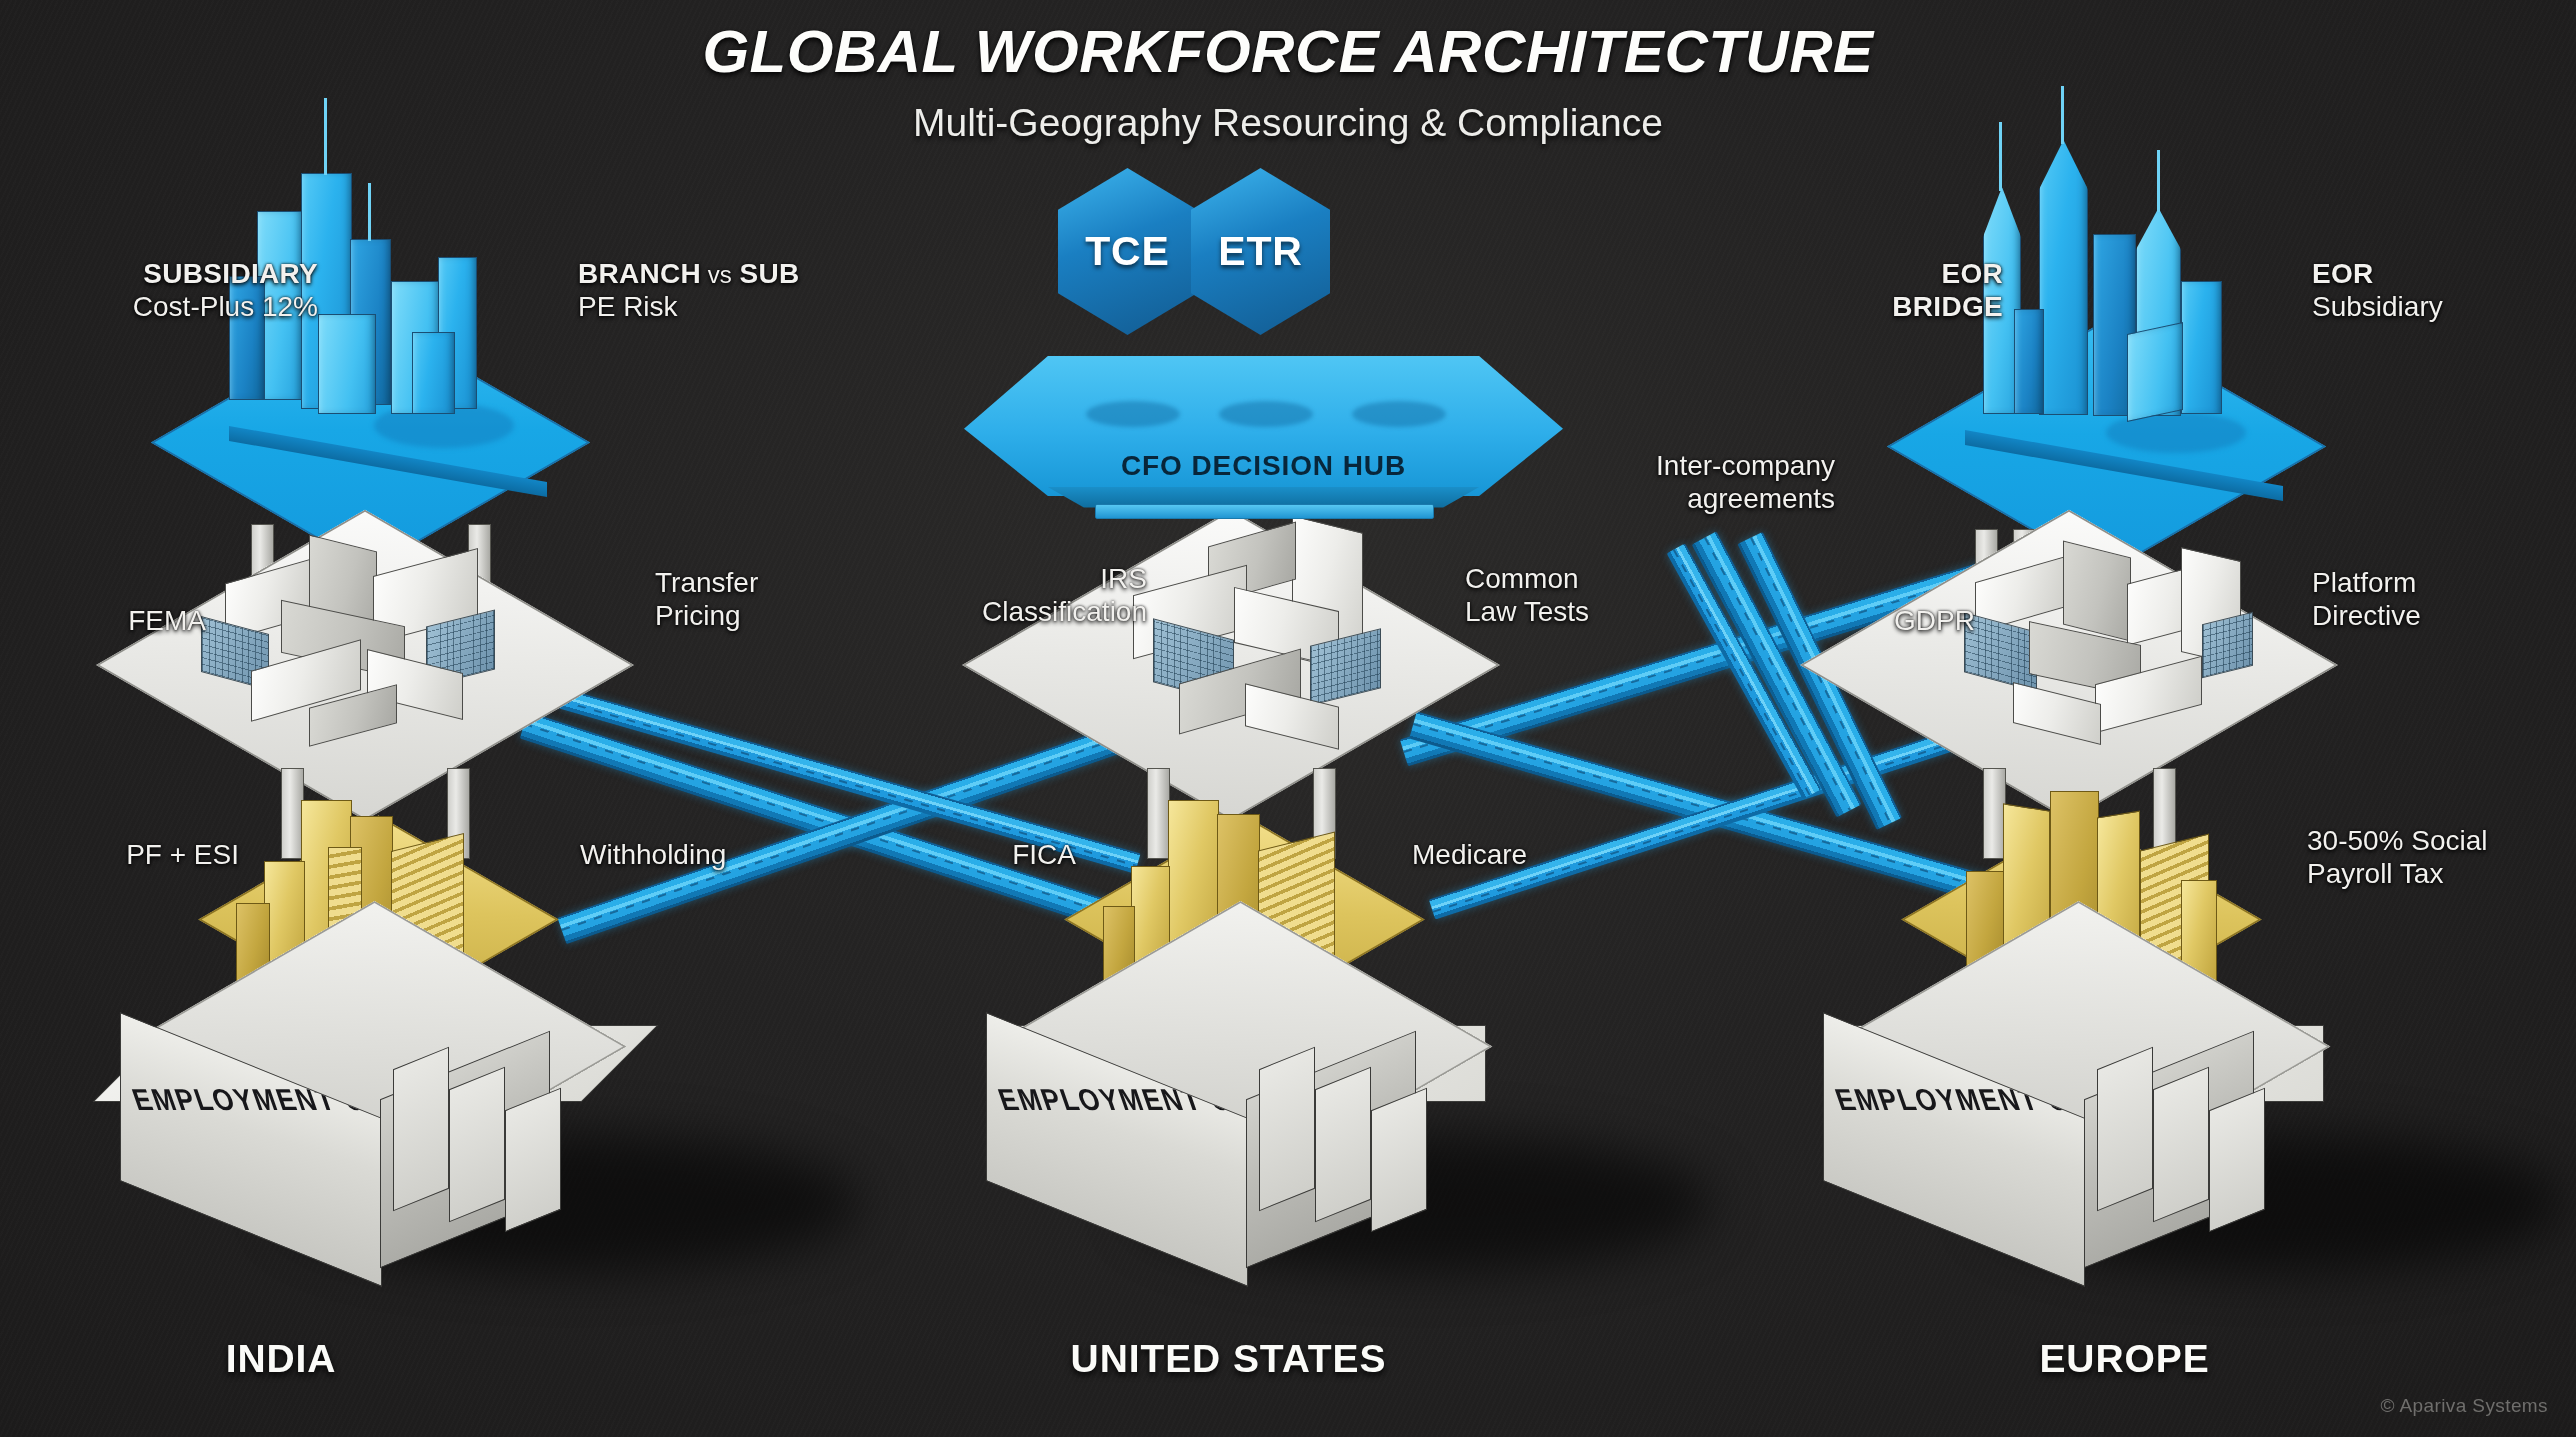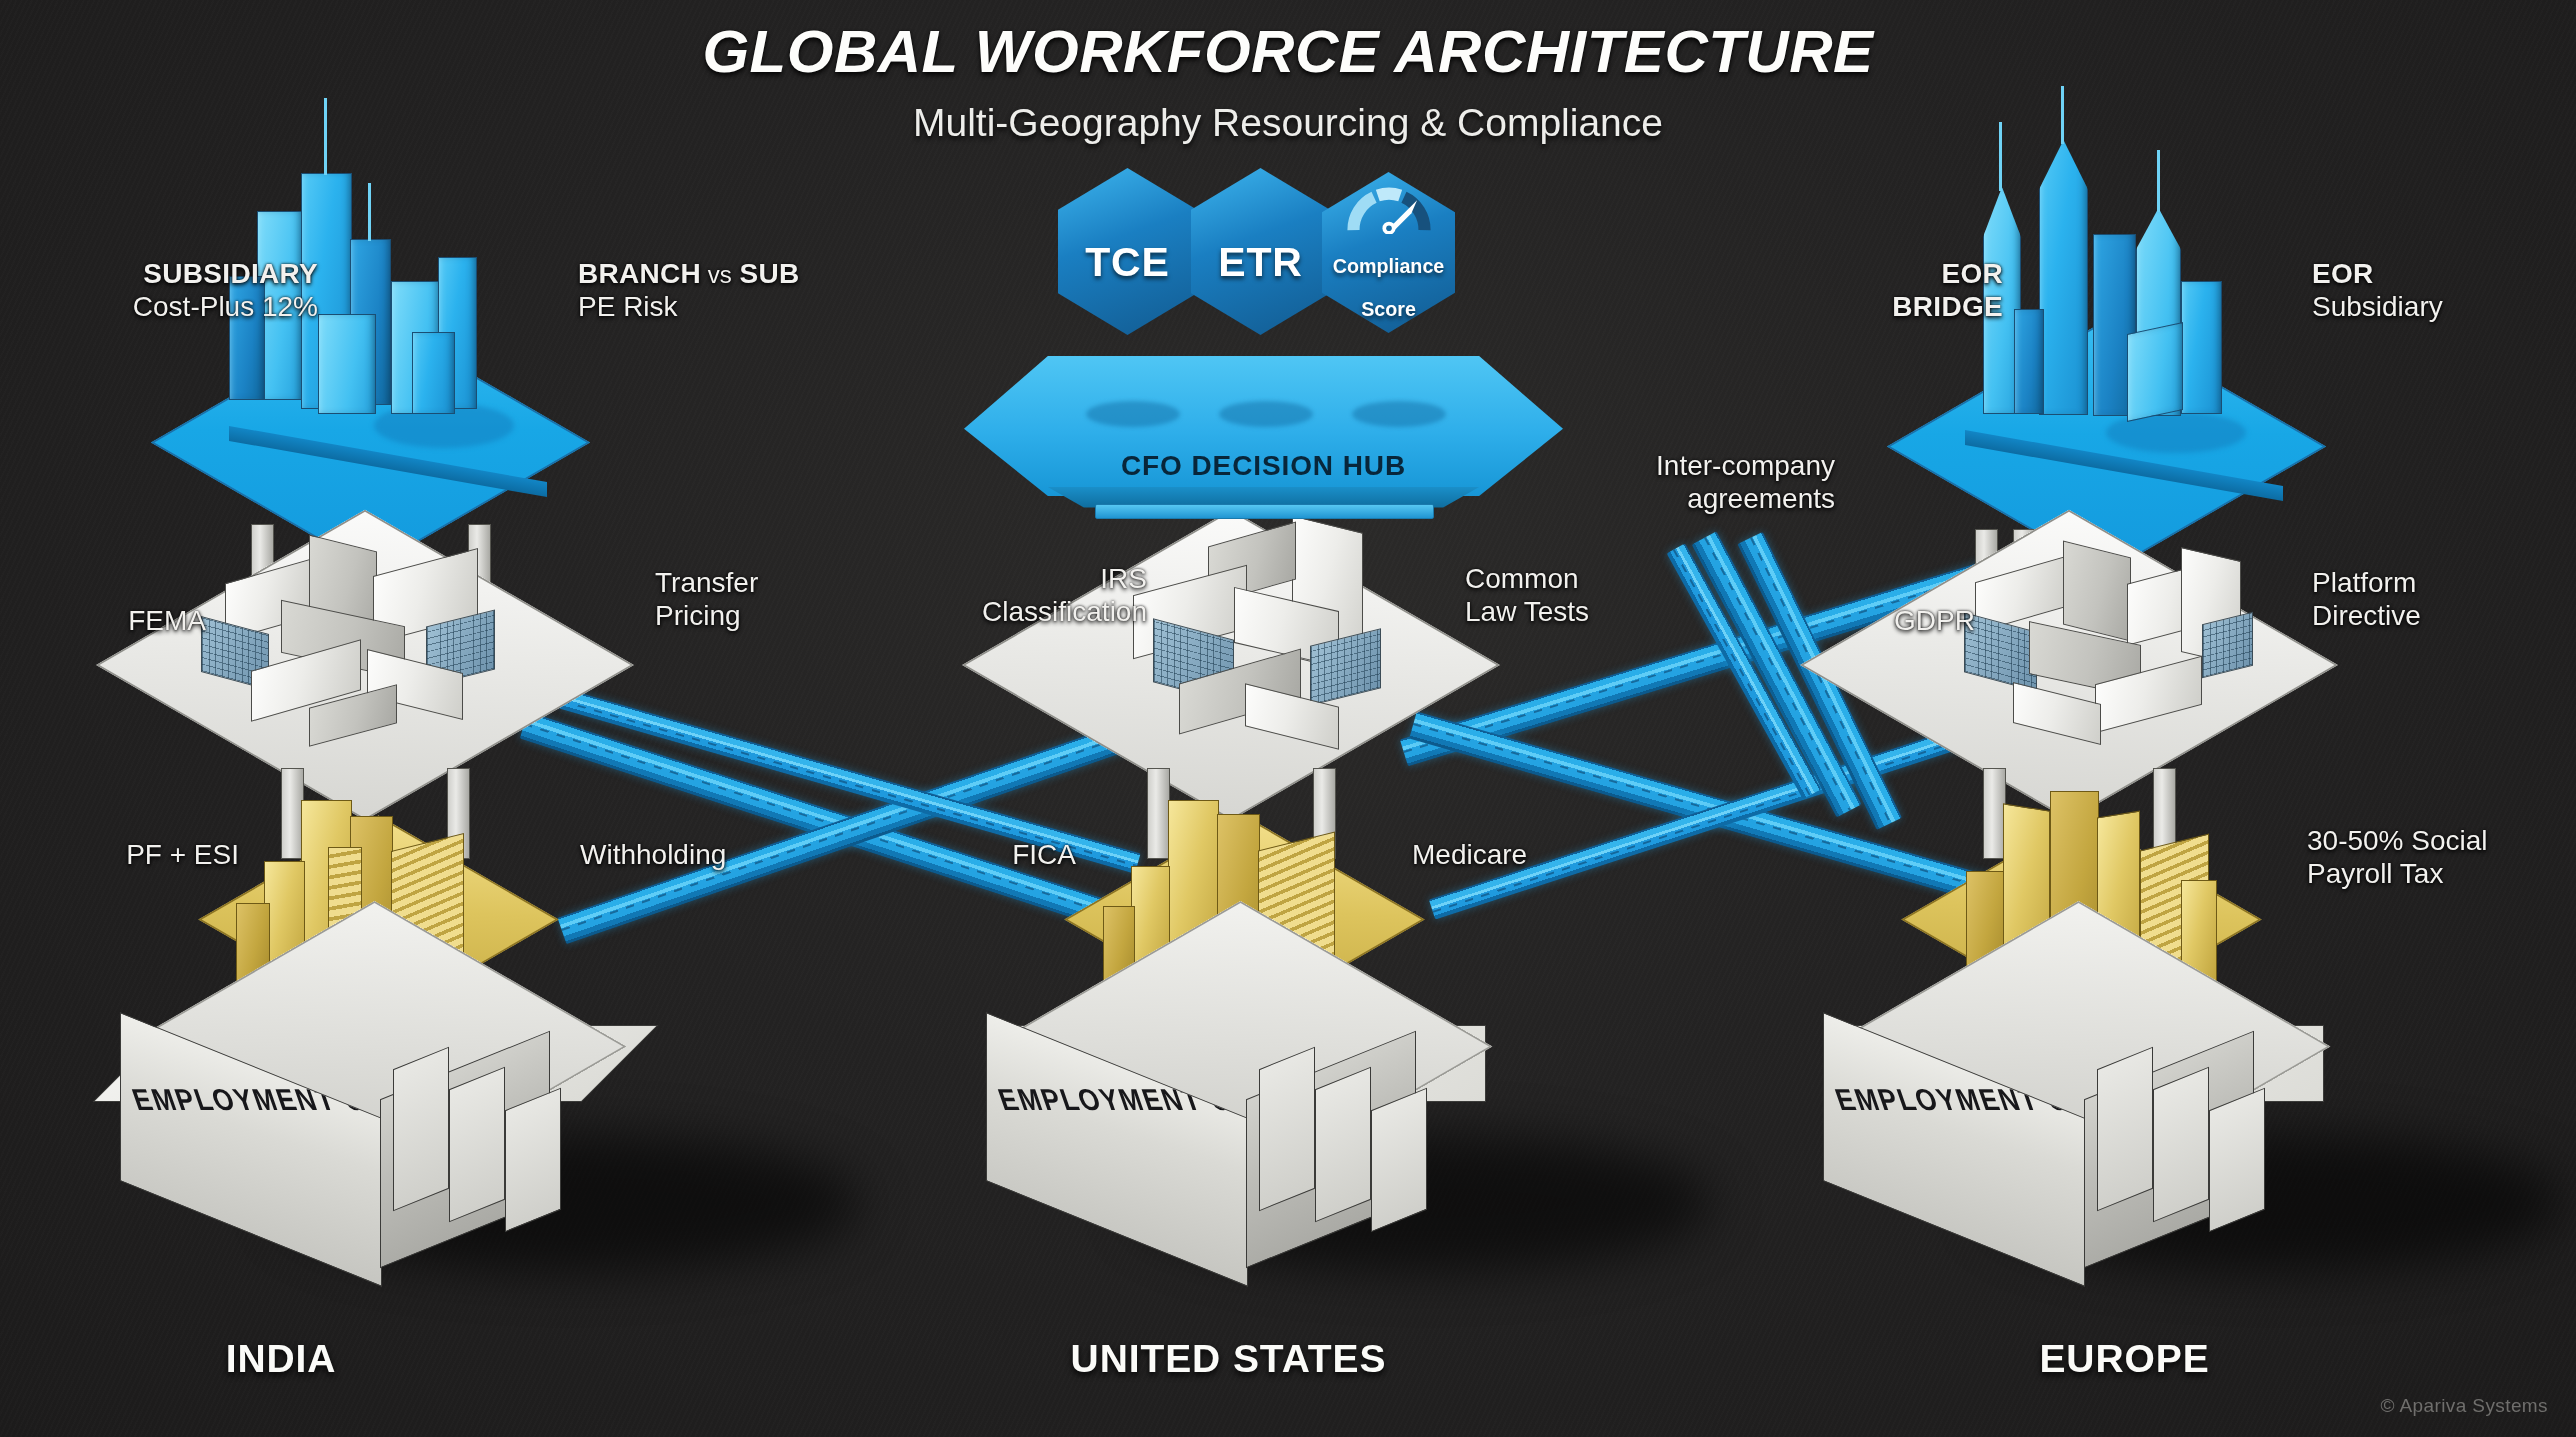--- a/index.html
+++ b/index.html
@@ -190,21 +190,20 @@
   .hex{
     position:absolute;
     clip-path:polygon(50% 0%,100% 25%,100% 75%,50% 100%,0% 75%,0% 25%);
     background:linear-gradient(160deg,#3db5ee 0%,#1a7fc2 42%,#125b91 100%);
     box-shadow:0 0 0 2.8px rgba(90,200,245,.55);
     display:flex;align-items:center;justify-content:center;flex-direction:column;
   }
   .hex .htxt{
     color:#ffffff;font-weight:bold;font-size:41px;letter-spacing:0.9px;
     text-shadow:0 2.8px 4.7px rgba(0,0,0,.6);
-    margin-top:22px;
   }
   .hex.small .htxt{font-size:19.7px;line-height:1.08;letter-spacing:0;}
   .hub-label{
     position:absolute;left:0;width:100%;text-align:center;
     font-size:28px;font-weight:bold;color:#08263a;letter-spacing:0.9px;
   }
   .hub-shadow{
     position:absolute;border-radius:50%;background:rgba(16,105,160,.45);filter:blur(1.9px);
   }
   .gauge{position:absolute;}
@@ -492,31 +491,17 @@
     <div class="hub-edge" style="top:131px;"></div>
     <div class="hub-bar" style="left:131px;top:148px;width:337px;"></div>
   </div>
 
   <div class="hex" style="left:1058px;top:168px;width:139px;height:167px;">
     <span class="htxt">TCE</span>
   </div>
   <div class="hex" style="left:1191px;top:168px;width:139px;height:167px;">
     <span class="htxt">ETR</span>
   </div>
-  <div class="hex small" style="left:1322px;top:172px;width:133px;height:161px;">
-    <span class="gauge" style="position:relative;display:block;width:86px;height:47px;margin-bottom:1.9px;">
-      <svg viewBox="0 0 92 52" width="86" height="49" aria-hidden="true">
-        <path d="M8 48 A38 38 0 0 1 30 13" stroke="#9fdcf5" stroke-width="13" fill="none" stroke-linecap="butt"></path>
-        <path d="M34 11 A38 38 0 0 1 58 11" stroke="#bfe9fa" stroke-width="13" fill="none"></path>
-        <path d="M62 13 A38 38 0 0 1 84 48" stroke="#17517d" stroke-width="13" fill="none"></path>
-        <path d="M46 46 L76 16 L70 30 L50 50 Z" fill="#ffffff"></path>
-        <circle cx="46" cy="46" r="7" fill="#ffffff"></circle>
-        <circle cx="46" cy="46" r="3" fill="#1a6fa8"></circle>
-      </svg>
-    </span>
-    <span class="htxt">Compliance</span>
-    <span class="htxt">Score</span>
-  </div>
 
   <div class="abs credit r" style="right:28px;top:1395px;width:374px;">© Apariva Systems</div>
 
 </div>
 
 
 </body></html>

